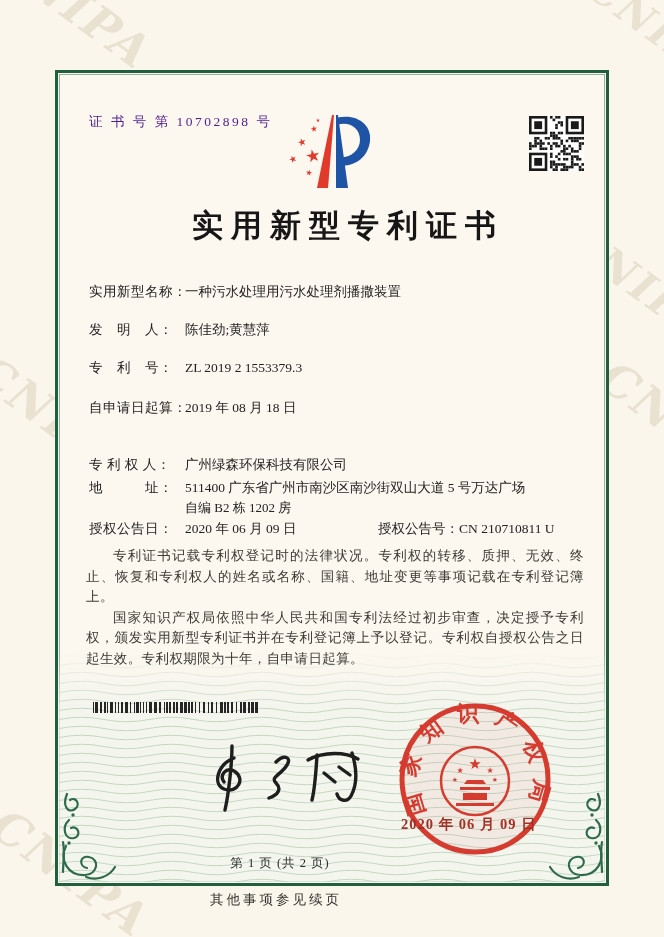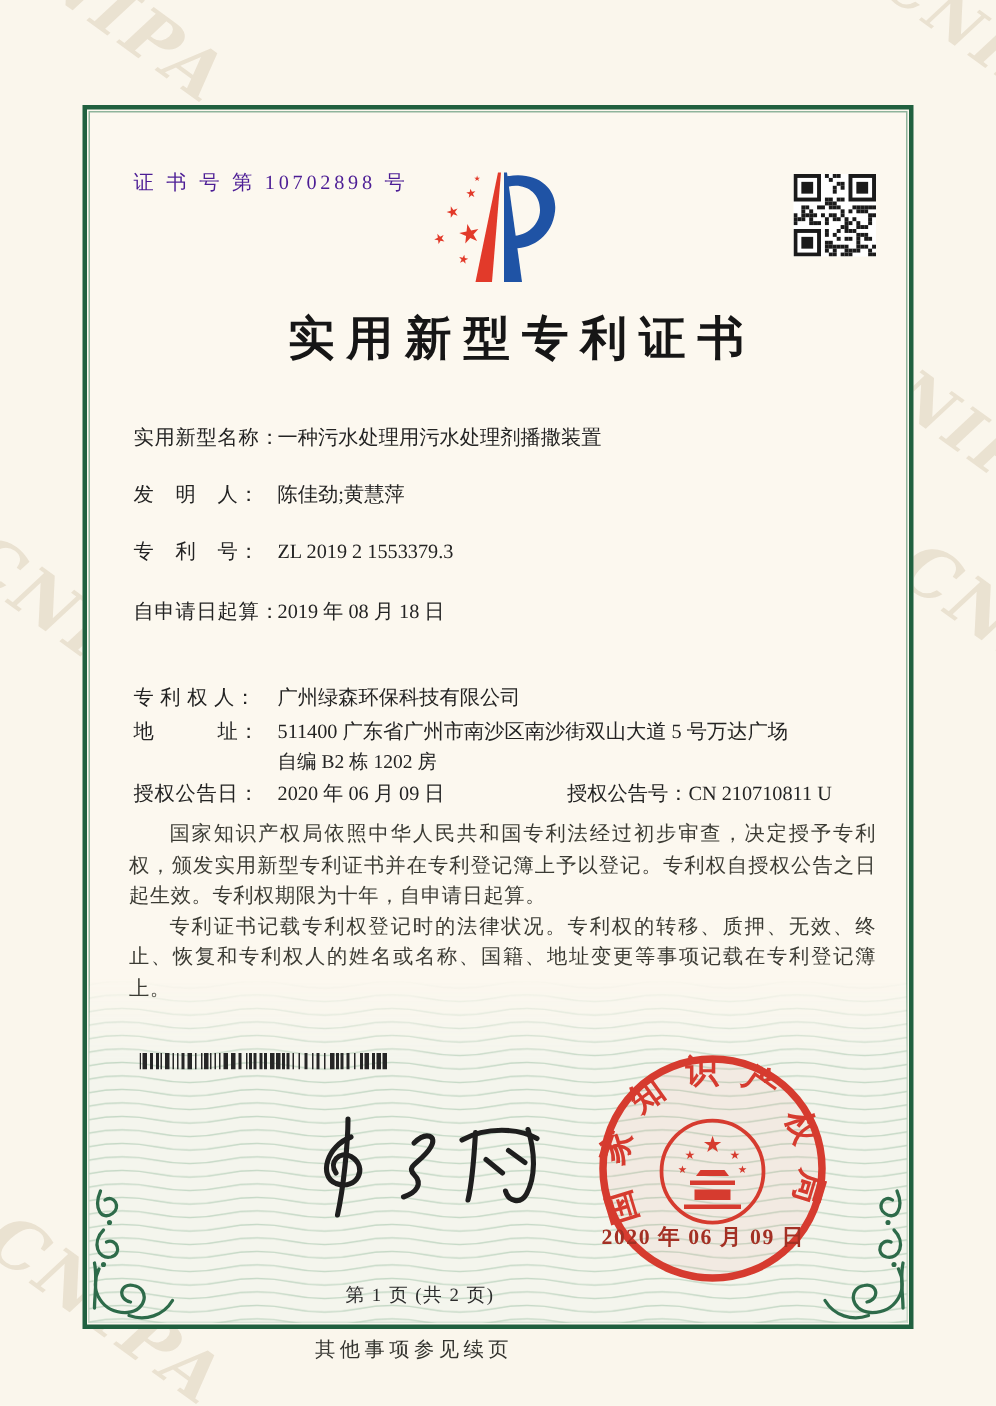--- a/index.html
+++ b/index.html
@@ -248,22 +248,22 @@
   </div>
   <div class="addr2" style="top:499px;">自编 B2 栋 1202 房</div>
   <div class="field-row" style="top:520px;">
     <span class="lbl">授权公告日：</span><span>2020 年 06 月 09 日</span>
   </div>
   <div class="grant-no" style="top:520px;">
     <span>授权公告号：</span><span>CN 210710811 U</span>
   </div>
 
   <div class="body-text">
+    <p>专利证书记载专利权登记时的法律状况。专利权的转移、质押、无效、终止、恢复和专利权人的姓名或名称、国籍、地址变更等事项记载在专利登记簿上。</p>
     <p>国家知识产权局依照中华人民共和国专利法经过初步审查，决定授予专利权，颁发实用新型专利证书并在专利登记簿上予以登记。专利权自授权公告之日起生效。专利权期限为十年，自申请日起算。</p>
-    <p>专利证书记载专利权登记时的法律状况。专利权的转移、质押、无效、终止、恢复和专利权人的姓名或名称、国籍、地址变更等事项记载在专利登记簿上。</p>
   </div>
 
   <svg class="barcode" id="barcode-svg" viewBox="0 0 170 11" preserveAspectRatio="none">
       <rect x="0" y="0" width="1" height="11" fill="#262626"></rect>
       <rect x="2" y="0" width="3" height="11" fill="#262626"></rect>
       <rect x="7" y="0" width="2" height="11" fill="#262626"></rect>
       <rect x="11" y="0" width="2" height="11" fill="#262626"></rect>
       <rect x="14" y="0" width="1" height="11" fill="#262626"></rect>
       <rect x="17" y="0" width="3" height="11" fill="#262626"></rect>
       <rect x="22" y="0" width="1" height="11" fill="#262626"></rect>

